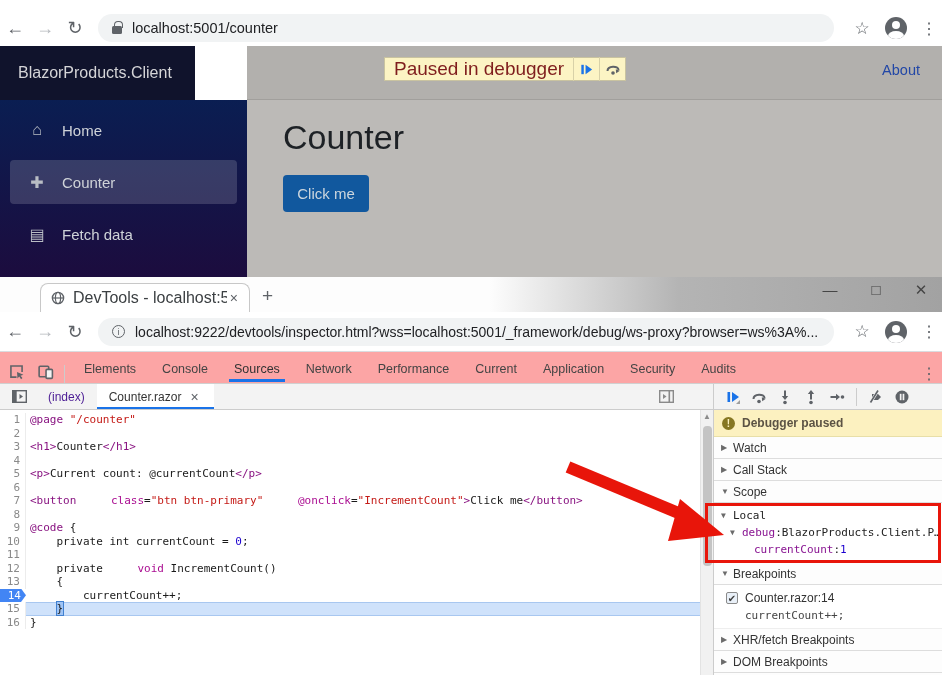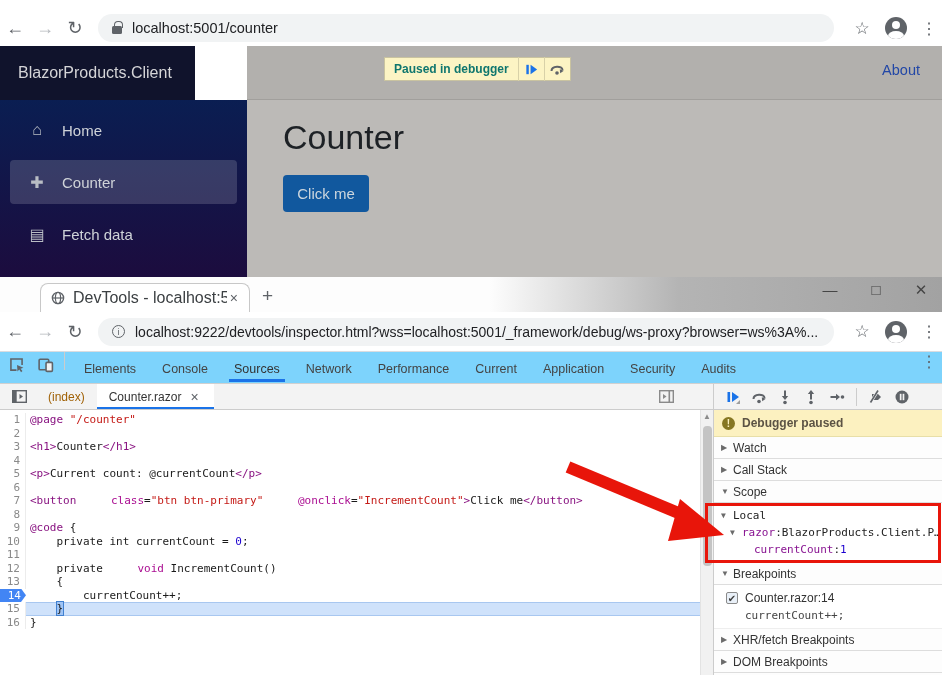--- a/index.html
+++ b/index.html
@@ -22,51 +22,51 @@
   .avatar:before { content:""; position:absolute; left:7px; top:4px; width:8px; height:8px; border-radius:50%; background:#fff; }
   .avatar:after { content:""; position:absolute; left:3px; top:14px; width:16px; height:10px; border-radius:50%; background:#fff; }
   .dots { font-size:16px; color:#5f6368; width:26px; text-align:center; cursor:pointer; letter-spacing:0; }
 
   
   #brand-bar { left:0; top:46px; width:195px; height:54px; background:#10132c; display:flex; align-items:center; padding-left:18px; }
   #brand-bar span { color:#d5d5d8; font-size:16px; }
   #app-top-row { left:247px; top:46px; width:695px; height:54px; background:#b2b0ad; border-bottom:1px solid #a19f9c; }
   #about-link { position:absolute; right:22px; top:16px; font-size:14.5px; color:#2247a6; cursor:pointer; }
   #paused-chip { position:absolute; left:137px; top:11px; height:24px; background:#fcf4c4; border:1px solid #c9c3a0; display:flex; align-items:center; }
-  #paused-chip .chip-label { font-size:12px; color:#0f766e; padding:0 9px;font-weight:bold; }
+  #paused-chip .chip-label { font-size:19px; color:#7f1d1d; padding:0 9px; }
   .chip-btn { width:26px; height:24px; border-left:1px solid #d8d1a8; display:flex; align-items:center; justify-content:center; cursor:pointer; }
   #sidebar { left:0; top:100px; width:247px; height:177px; background:linear-gradient(180deg,#0a1e52 0%, #1c0c3e 100%); }
   .nav-item { height:44px; margin:8px 10px; display:flex; align-items:center; border-radius:4px; color:#cfd3d8; font-size:15px; cursor:pointer; }
   .nav-item .nav-icon { width:26px; text-align:center; margin:0 12px 0 14px; color:#b9bdc4; font-size:16px; }
   .nav-item.active { background:rgba(255,255,255,0.16); }
   #main-content { left:247px; top:100px; width:695px; height:177px; background:#bcbab7; padding:18px 0 0 36px; }
   #page-title { font-size:34px; color:#1d2125; font-weight:400; }
   #count-line { font-size:16px; color:#212529; margin-top:20px; }
   #click-btn { margin-top:18px; width:86px; height:37px; background:#11589e; color:#ccd6de; border:none; border-radius:4px; font-size:15px; font-family:"Liberation Sans",sans-serif; cursor:pointer; }
 
   
   #dt-tabstrip { left:0; top:277px; width:942px; height:35px; background:linear-gradient(90deg,#fdfdfd 0%,#fdfdfd 52%,#b4b4b4 72%,#a2a2a2 100%); }
   #dt-tab { position:absolute; left:40px; top:6px; width:210px; height:29px; background:#fff; border:1px solid #c8c8c8; border-bottom:none; border-radius:8px 8px 0 0; display:flex; align-items:center; padding:0 8px 0 10px; }
   #dt-tab-title { font-size:16px; color:#3c4043; margin-left:8px; flex:1; white-space:nowrap; overflow:hidden; }
   .tab-close { color:#5f6368; font-size:14px; cursor:pointer; padding:0 3px; }
   #new-tab-btn { position:absolute; left:262px; top:8px; font-size:19px; color:#5f6368; cursor:pointer; }
   .win-ctl { position:absolute; top:4px; font-size:15px; color:#454545; width:30px; text-align:center; cursor:pointer; }
   #chrome2 { left:0; top:312px; width:942px; height:40px; background:#fff; border-bottom:1px solid #dadce0; display:flex; align-items:center; }
   .info-icon { width:13px; height:13px; border:1.5px solid #5f6368; border-radius:50%; color:#5f6368; font-size:9px; text-align:center; line-height:12px; flex:none; }
 
-  #dt-toolbar { left:0; top:352px; width:942px; height:32px; background:#7dd3fc; border-bottom:1px solid #d0d0d0; display:flex; align-items:flex-start; }
+  #dt-toolbar { left:0; top:352px; width:942px; height:32px; background:#fca5a5; border-bottom:1px solid #d0d0d0; display:flex; align-items:flex-end; }
   .tb-icon { width:26px; height:24px; display:flex; align-items:center; justify-content:center; cursor:pointer; margin-left:3px; }
   .tb-sep { width:1px; height:18px; background:#ccc; margin:0 6px; }
   .panel-tab { font-size:12.5px; color:#444; padding:8px 13px 6px; cursor:pointer; position:relative; white-space:nowrap; }
   .panel-tab.active { color:#333; }
   .panel-tab.active:after { content:""; position:absolute; left:8px; right:8px; bottom:0; height:3px; background:#1a73e8; }
   #dt-toolbar .dots { margin-left:auto; }
 
   #file-tab-row { left:0; top:384px; width:713px; height:26px; background:#f3f3f3; border-bottom:1px solid #ccc; display:flex; align-items:center; }
-  .file-tab { font-size:12px; color:#a16207; padding:5px 12px 4px; cursor:pointer; position:relative; white-space:nowrap; }
+  .file-tab { font-size:12px; color:#4c1d95; padding:5px 12px 4px; cursor:pointer; position:relative; white-space:nowrap; }
   .file-tab.active { color:#333; background:#fff; }
   .file-tab.active:after { content:""; position:absolute; left:0; right:0; bottom:0; height:2px; background:#1a73e8; }
   #nav-toggle { margin:0 4px 0 6px; }
   #panel-toggle { margin-left:auto; margin-right:34px; }
 
   #debug-toolbar { left:713px; top:384px; width:229px; height:26px; background:#f3f3f3; border-bottom:1px solid #ccc; border-left:1px solid #ccc; display:flex; align-items:center; padding-left:6px; }
   .dbg-btn { width:26px; height:24px; display:flex; align-items:center; justify-content:center; cursor:pointer; }
 
   
   #editor { left:0; top:410px; width:700px; height:265px; background:#fff; padding-top:3px; }
@@ -393,21 +393,21 @@
     <span class="tri">▼</span>
     <span class="lbl">Scope</span>
   </div>
   <div id="scope-body">
     <div class="scope-row mono" style="padding-left:7px;">
       <span class="tri">▼</span>
       <span class="scope-val">Local</span>
     </div>
     <div class="scope-row mono" style="padding-left:16px;">
       <span class="tri">▼</span>
-      <span class="scope-name">razor</span>
+      <span class="scope-name">debug</span>
         <span class="scope-val">: </span>
         <span class="scope-val">BlazorProducts.Client.P…</span>
     </div>
     <div class="scope-row mono" style="padding-left:40px;">
       <span class="scope-name">currentCount</span>
         <span class="scope-val">: </span>
         <span class="scope-num">1</span>
     </div>
   </div>
   <div class="section-hdr">

